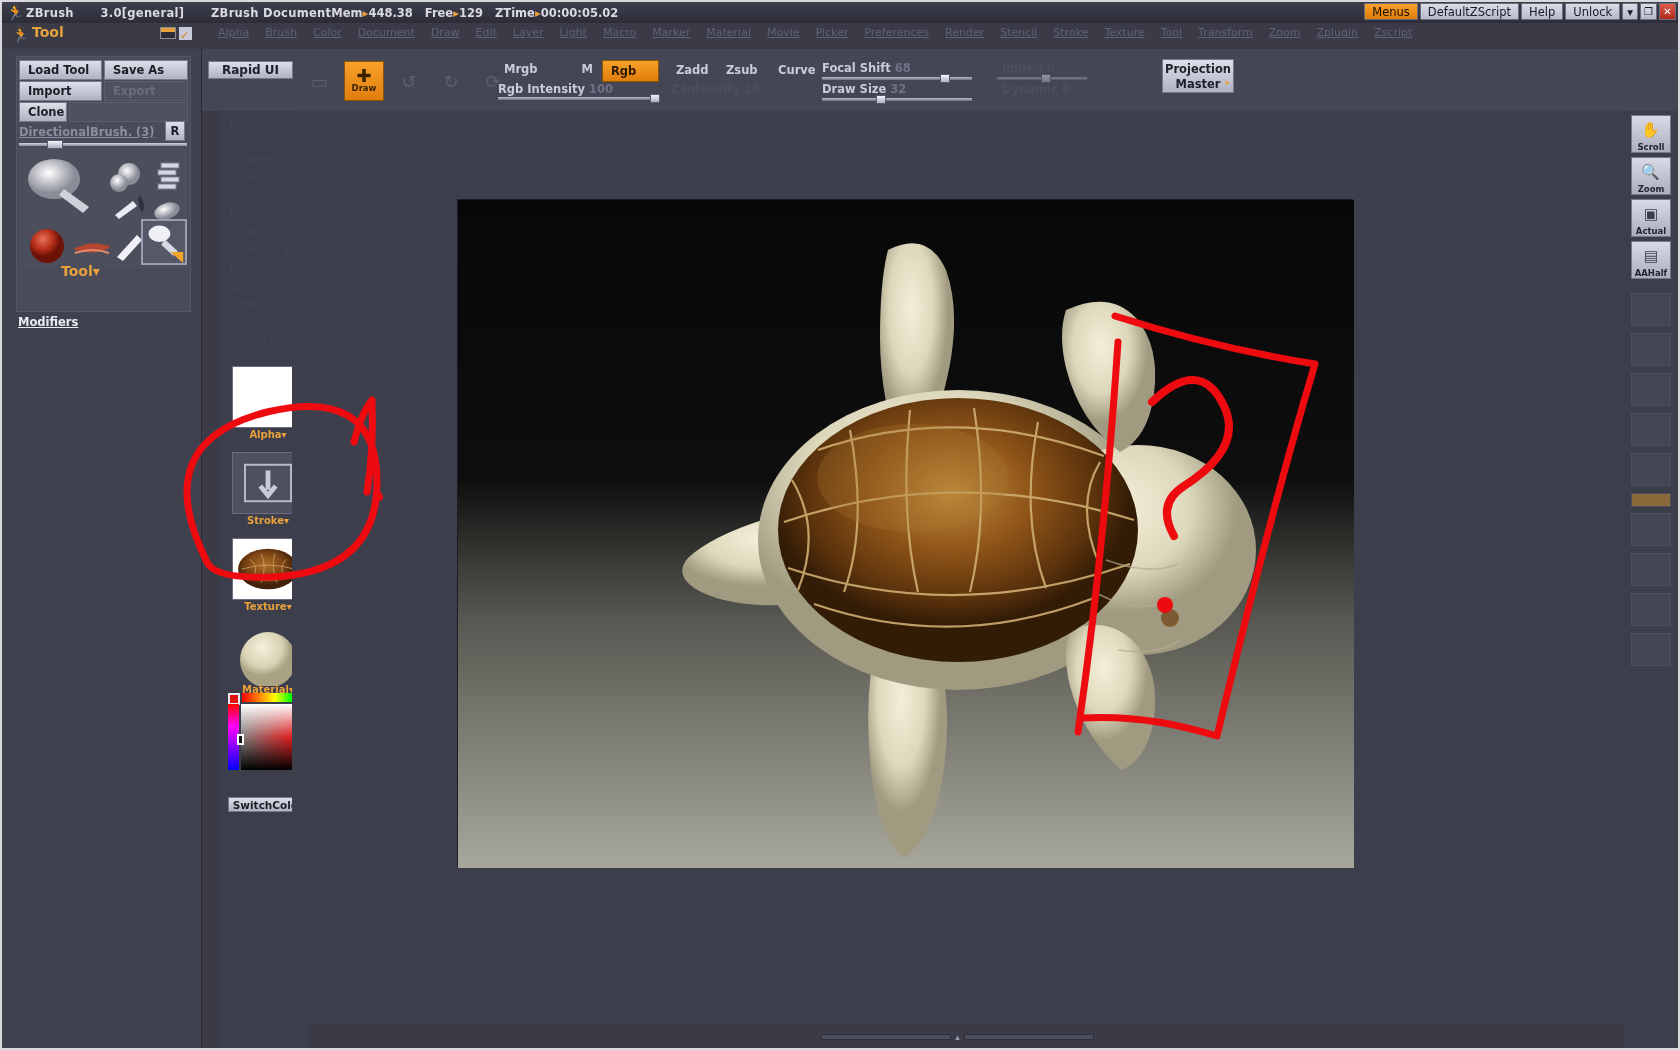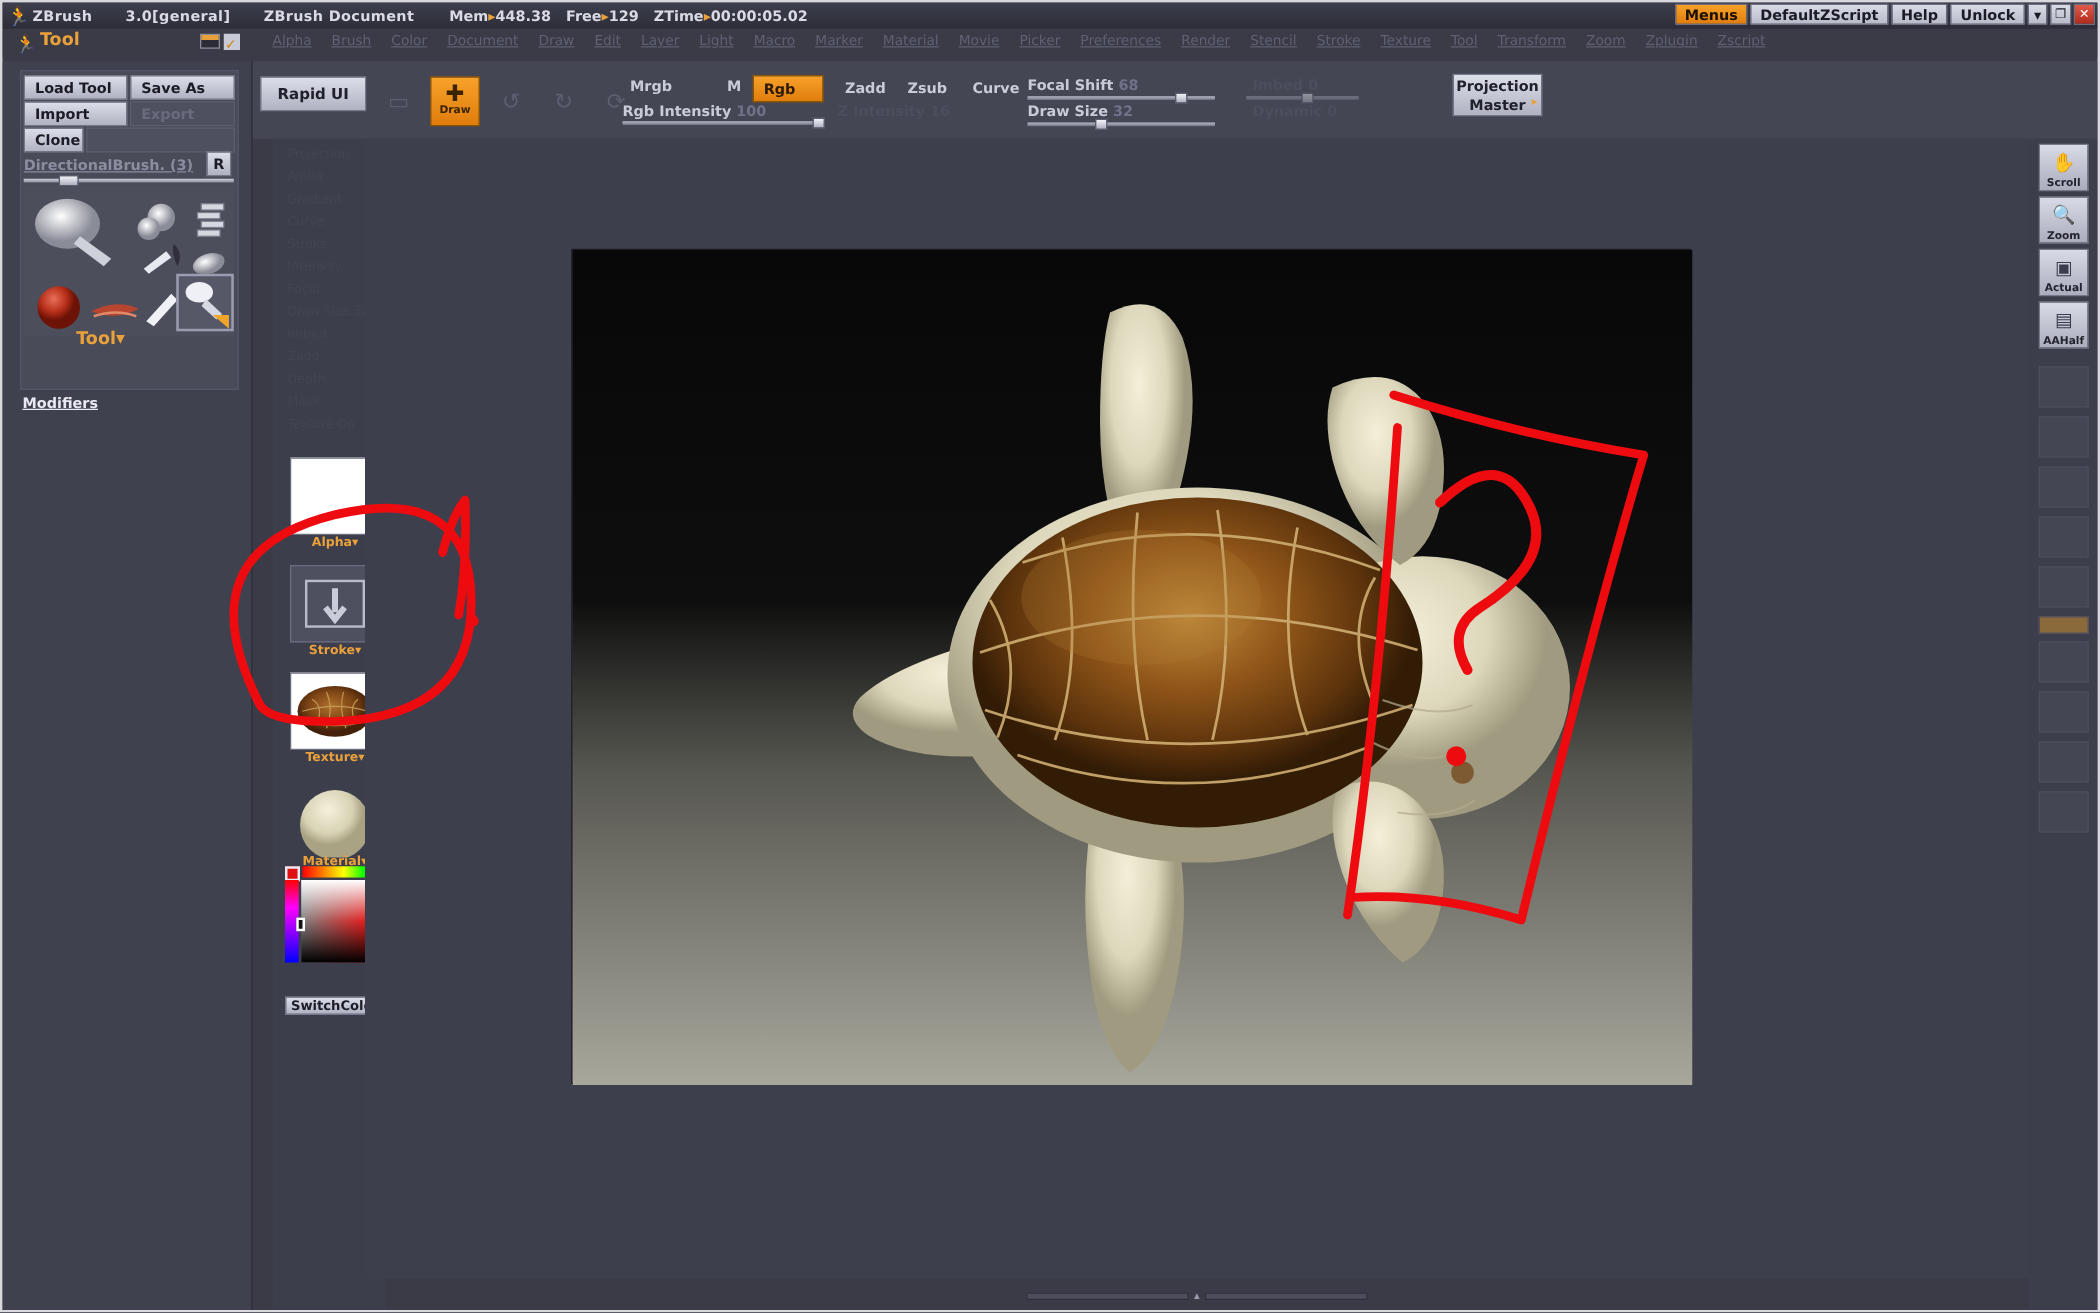--- a/index.html
+++ b/index.html
@@ -12,25 +12,25 @@
   
   .titlebar { position:absolute; left:0; top:0; width:100%; height:21px;
     background:linear-gradient(180deg,#3e3f4d 0%,#2c2d38 100%);
     display:flex; align-items:center; }
   .zlogo { width:22px; height:20px; margin-left:2px; position:relative; }
   .zlogo:before { content:"\01F3C3"; color:#c9a24a; font-size:15px;
     position:absolute; left:2px; top:1px; }
   .title-txt { color:#d9dae4; font-size:11.5px; font-weight:bold;
     letter-spacing:.3px; white-space:nowrap; }
   .t-gap { display:inline-block; width:18px; }
-  .title-stats { color:#d9dae4; font-size:11.5px; font-weight:bold; margin-left:28px; white-space:nowrap;}
+  .title-stats { color:#d9dae4; font-size:11.5px; font-weight:bold; white-space:nowrap;}
   .arrowm { color:#e9a13b; }
 
   .title-right { position:absolute; right:2px; top:1px; display:flex; align-items:center; gap:2px;}
-  .tbtn { height:17px; padding:0 7px; font-size:11.5px; font-weight:bold;
+  .tbtn { height:17px; padding:0 7px; font-size:11.5px; font-weight:normal;
     display:flex; align-items:center; justify-content:center;
     background:linear-gradient(180deg,#d9dbe6,#b8bac9); color:#1a1b26;
     border:1px solid #6c6e80; border-radius:1px; }
   .tbtn.active { background:linear-gradient(180deg,#f7a12a,#e07d0c); color:#1a1000;}
   .tbtn.sm { padding:0 4px; }
   .winbtn { width:17px; height:17px; font-size:10px; background:linear-gradient(180deg,#d9dbe6,#b8bac9);
     color:#1a1b26; border:1px solid #6c6e80; display:flex; align-items:center; justify-content:center;}
   .winbtn.close { background:linear-gradient(180deg,#e05a4a,#b02a1c); color:#fff;}
 
   
@@ -45,21 +45,21 @@
     white-space:nowrap; }
   .mini-icons { position:absolute; left:158px; top:25px; display:flex; gap:3px; }
   .mi1 { width:16px; height:12px; background:linear-gradient(180deg,#e9a13b 40%,#2b2c36 40%);
     border:1px solid #8a8c9c; }
   .mi2 { width:13px; height:13px; background:#c8cad8; }
   .mi2:after { content:"\2713"; color:#d8860b; font-size:11px; position:relative; top:-3px; left:1px;}
 
   
   .toolbar { position:absolute; left:200px; top:47px; right:0; height:62px;
     background:#454654; }
-  .rapidui { position:absolute; left:6px; top:12px; width:85px; height:28px;
+  .rapidui { position:absolute; left:6px; top:12px; width:85px; height:18px;
     background:linear-gradient(180deg,#dcdee9,#b0b2c2); border:1px solid #767889;
     color:#20212c; font-size:12px; font-weight:bold; display:flex; align-items:center;
     justify-content:center; }
   .mode-icons { position:absolute; left:100px; top:12px; display:flex; gap:8px; align-items:center;}
   .micon { width:34px; height:34px; border-radius:2px; display:flex; align-items:center;
     justify-content:center; color:#5c5e70; font-size:18px;}
   .draw-btn { position:relative; width:40px; height:40px; background:linear-gradient(180deg,#f7a12a,#e07d0c);
     border:1px solid #8a5400; display:flex; flex-direction:column; align-items:center;
     justify-content:center; }
   .draw-btn .plus { color:#3b2300; font-size:18px; line-height:14px; }

